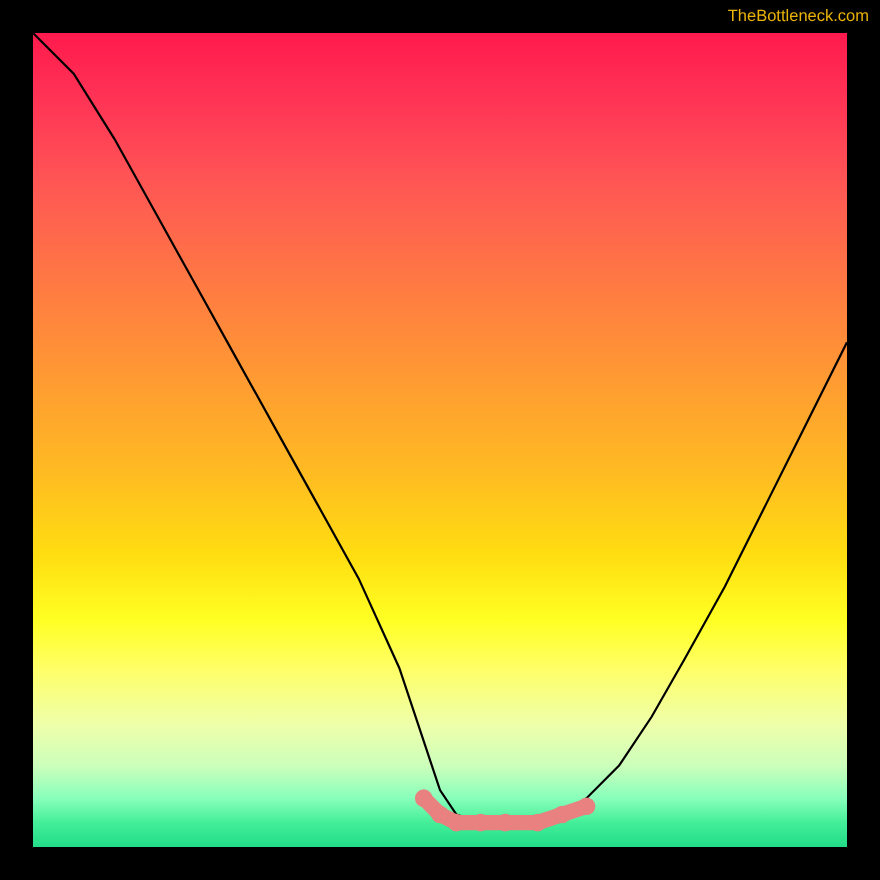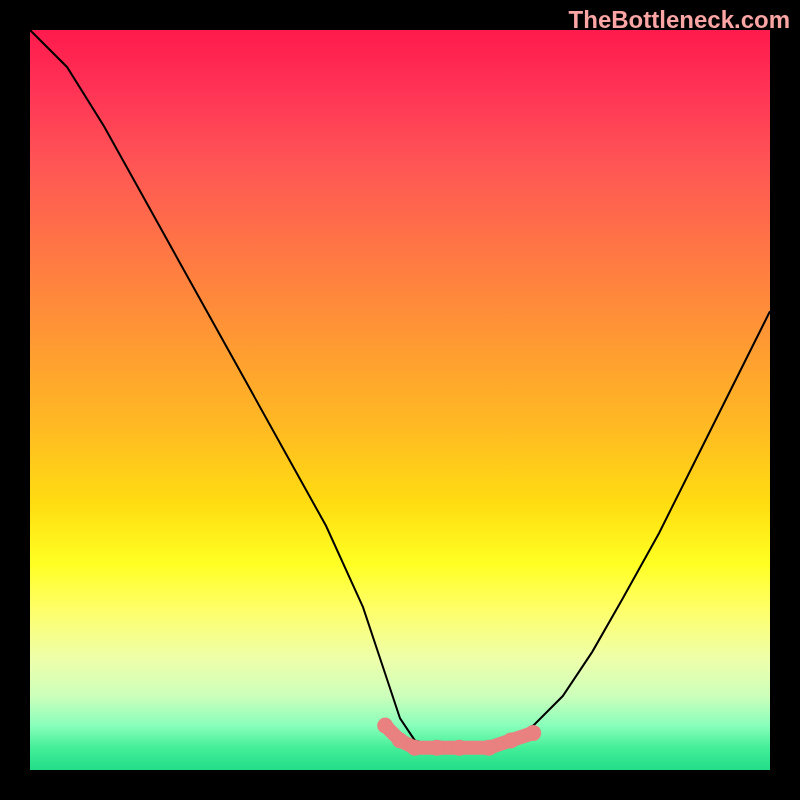--- a/index.html
+++ b/index.html
@@ -8,23 +8,23 @@
     width: 800px;
     height: 800px;
     background: #000;
     position: relative;
     font-family: Arial, sans-serif;
   }
   .watermark {
     position: absolute;
     top: 6px;
     right: 10px;
-    color: #fca5a5;
-    font-size: 24px;
-    font-weight: 700;
+    color: #eab308;
+    font-size: 15px;
+    font-weight: 400;
     z-index: 10;
   }
   .plot-area {
     position: absolute;
     left: 30px;
     top: 30px;
     width: 740px;
     height: 740px;
     overflow: hidden;
   }

